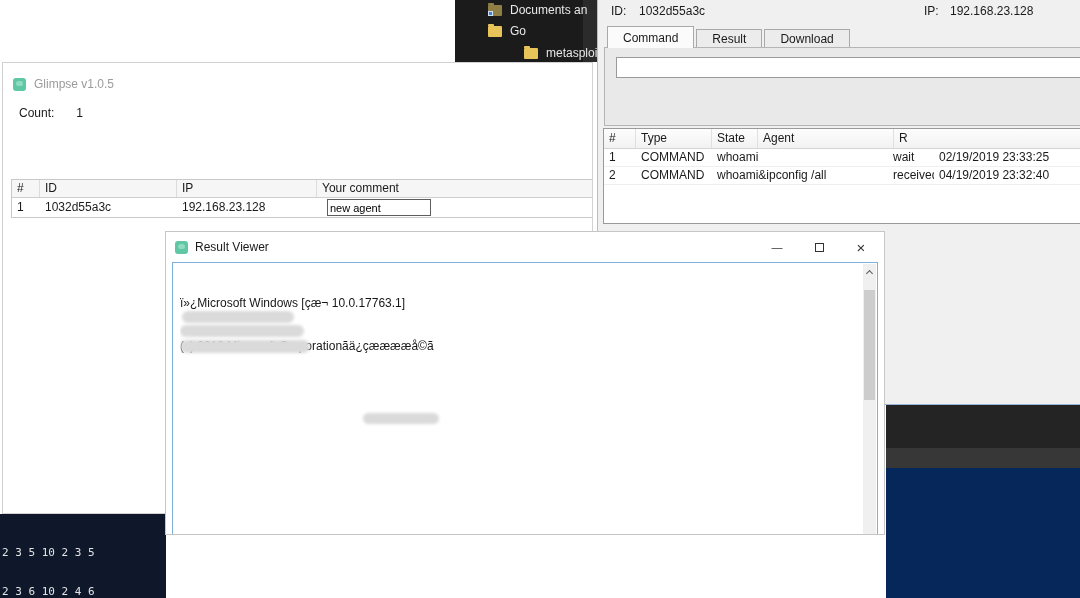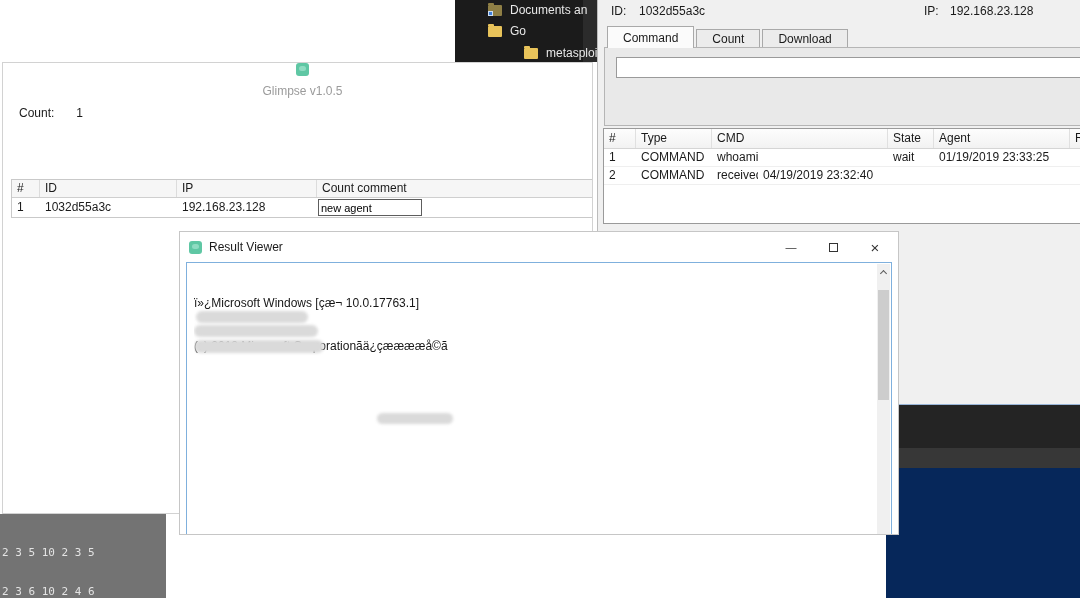--- a/index.html
+++ b/index.html
@@ -15,21 +15,21 @@
   #explorer { left:455px; top:0; width:142px; height:62px; background:#1b1b1b; color:#e8e8e8; }
   #explorer .shadowstrip { position:absolute; right:0; top:0; width:14px; height:62px; background:#2b2b2b; }
   .exp-row { position:absolute; left:33px; display:flex; align-items:center; gap:8px; height:16px; white-space:nowrap; }
   .folder { width:14px; height:11px; background:#e8c35a; border-radius:1px; position:relative; flex:0 0 auto; }
   .folder::before { content:""; position:absolute; top:-2px; left:0; width:6px; height:2px; background:inherit; border-radius:1px 1px 0 0; }
   .folder.dim { background:#8f7f45; }
   .folder .badge { position:absolute; left:0; bottom:0; width:5px; height:5px; background:#3f7fd9; border:1px solid #cfe0f5; }
 
   
   #glimpse { left:2px; top:62px; width:591px; height:452px; background:#ffffff; border:1px solid #d2d2d2; overflow:hidden; }
-  #glimpse .titlebar { position:absolute; left:0; top:0; width:100%; height:28px; display:flex; align-items:center; padding-left:10px; gap:8px;flex-direction:column; }
+  #glimpse .titlebar { position:absolute; left:0; top:0; width:100%; height:28px; display:flex; align-items:flex-end; padding-left:10px; gap:8px; }
   .app-icon { width:13px; height:13px; border-radius:3px; background:#5fc7a4; position:relative; flex:0 0 auto; }
   .app-icon::after { content:""; position:absolute; left:3px; top:3px; width:7px; height:5px; border-radius:4px; background:#8fdcc2; }
   #glimpse .title { color:#9b9b9b; }
   #glimpse .countrow { position:absolute; left:16px; top:43px; display:flex; gap:22px; }
   .lv { border:1px solid #c9c9c9; background:#fff; }
   #glimpse-table { position:absolute; left:8px; top:116px; width:600px; }
   .lv-head { display:flex; background:#f6f6f6; border-bottom:1px solid #cfcfcf; height:18px; line-height:17px; }
   .lv-head .c { border-right:1px solid #dcdcdc; padding-left:5px; overflow:hidden; white-space:nowrap; }
   .lv-row { display:flex; height:19px; line-height:18px; }
   .lv-row .c { padding-left:5px; overflow:hidden; white-space:nowrap; }
@@ -47,24 +47,24 @@
   #agent-table { position:absolute; left:5px; top:128px; width:482px; height:96px; border:1px solid #9a9a9a; background:#fff; overflow:hidden; }
   #agent-table .lv-head { background:linear-gradient(#fdfdfd,#f2f2f2); border-bottom:1px solid #d5d5d5; height:20px; line-height:19px; }
   #agent-table .lv-head .c { border-right:1px solid #e0e0e0; }
   #agent-table .lv-row { height:18px; line-height:17px; border-bottom:1px solid #efefef; }
   .a-c0{width:32px;} .a-c1{width:76px;} .a-c2{width:176px;} .a-c3{width:46px;} .a-c4{width:136px;} .a-c5{flex:1;}
 
   
   #band1 { left:886px; top:405px; width:194px; height:43px; background:#242424; }
   #band2 { left:886px; top:448px; width:194px; height:20px; background:#373737; }
   #navy-right { left:886px; top:468px; width:194px; height:130px; background:#06275a; }
-  #console { left:0; top:514px; width:166px; height:84px; background:#737373; color:#e4e4e4; font-family:"DejaVu Sans Mono", monospace; font-size:11px; line-height:13px; padding:6px 0 0 2px; white-space:pre; }
-
-  
-  #result-viewer { left:179px; top:231px; width:720px; height:304px; background:#ffffff; border:1px solid #c6c6c6; overflow:hidden;padding-left:8px; }
+  #console { left:0; top:514px; width:166px; height:84px; background:#0f172a; color:#e4e4e4; font-family:"DejaVu Sans Mono", monospace; font-size:11px; line-height:13px; padding:6px 0 0 2px; white-space:pre; }
+
+  
+  #result-viewer { left:165px; top:231px; width:720px; height:304px; background:#ffffff; border:1px solid #c6c6c6; overflow:hidden;padding-left:8px; }
   #result-viewer .titlebar { position:absolute; left:0; top:0; width:100%; height:30px; display:flex; align-items:center; padding-left:9px; gap:7px; background:#fff; }
   #result-viewer .title { color:#1a1a1a; }
   .win-controls { position:absolute; right:2px; top:0; height:30px; display:flex; }
   .win-btn { width:42px; height:30px; display:flex; align-items:center; justify-content:center; color:#333; font-size:13px; }
   .max-glyph { width:9px; height:9px; border:1px solid #333; display:inline-block; }
   #rv-content { position:absolute; left:6px; top:30px; width:706px; height:400px; background:#fff; border:1px solid #7fb0dd; overflow:hidden; }
   #rv-text { position:absolute; left:7px; top:4px; right:17px; bottom:0; white-space:pre; font-size:12px; line-height:14.4px; color:#161616; overflow:hidden; }
   .rv-line { height:14.4px; }
   .ind-a { padding-left:118px; }
   .ind-b { padding-left:128px; }
@@ -103,69 +103,69 @@
   </div>
   <div class="countrow">
     <span>Count:</span>
     <span>1</span>
   </div>
   <div id="glimpse-table" class="lv">
     <div class="lv-head">
       <div class="c g-c0">#</div>
       <div class="c g-c1">ID</div>
       <div class="c g-c2">IP</div>
-      <div class="c g-c4">Count comment</div>
+      <div class="c g-c4">Your comment</div>
     </div>
     <div class="lv-row">
       <div class="c g-c0">1</div>
       <div class="c g-c1">1032d55a3c</div>
       <div class="c g-c2">192.168.23.128</div>
-      <div class="c g-c4" style="padding-left:1px;">
+      <div class="c g-c4" style="padding-left:1px;margin-left:9px;">
         <input class="comment-input" value="new agent" style="">
       </div>
     </div>
   </div>
 </div>
 
 <div class="abs" id="agent-panel">
   <span class="lbl" style="left:13px; top:4px;">ID:</span>
   <span class="lbl" style="left:41px; top:4px;">1032d55a3c</span>
   <span class="lbl" style="left:326px; top:4px;">IP:</span>
   <span class="lbl" style="left:352px; top:4px;">192.168.23.128</span>
 
   <div class="tabs">
     <div class="tab active">Command</div>
-    <div class="tab">Count</div>
+    <div class="tab">Result</div>
     <div class="tab">Download</div>
   </div>
 
   <div class="tabpage">
     <input class="cmd-input" value="" style="">
   </div>
 
   <div id="agent-table">
     <div class="lv-head">
       <div class="c a-c0">#</div>
       <div class="c a-c1">Type</div>
-      <div class="c a-c2">CMD</div>
       <div class="c a-c3">State</div>
       <div class="c a-c4">Agent</div>
       <div class="c a-c5">R</div>
     </div>
     <div class="lv-row">
       <div class="c a-c0">1</div>
       <div class="c a-c1">COMMAND</div>
       <div class="c a-c2">whoami</div>
       <div class="c a-c3">wait</div>
-      <div class="c a-c4">01/19/2019 23:33:25</div>
+      <div class="c a-c4">02/19/2019 23:33:25</div>
       <div class="c a-c5"></div>
     </div>
     <div class="lv-row">
       <div class="c a-c0">2</div>
       <div class="c a-c1">COMMAND</div>
+      <div class="c a-c2">whoami&amp;ipconfig /all</div>
       <div class="c a-c3">received</div>
       <div class="c a-c4">04/19/2019 23:32:40</div>
       <div class="c a-c5"></div>
     </div>
   </div>
 </div>
 
 <div class="abs" id="band1"></div>
 <div class="abs" id="band2"></div>
 <div class="abs" id="navy-right"></div>

